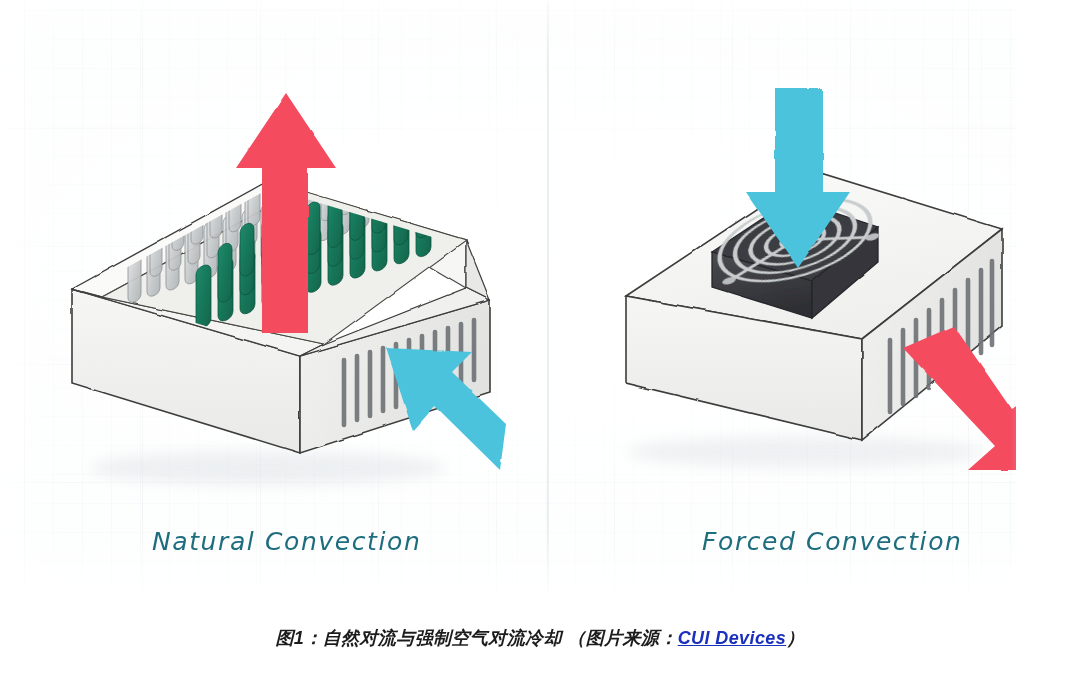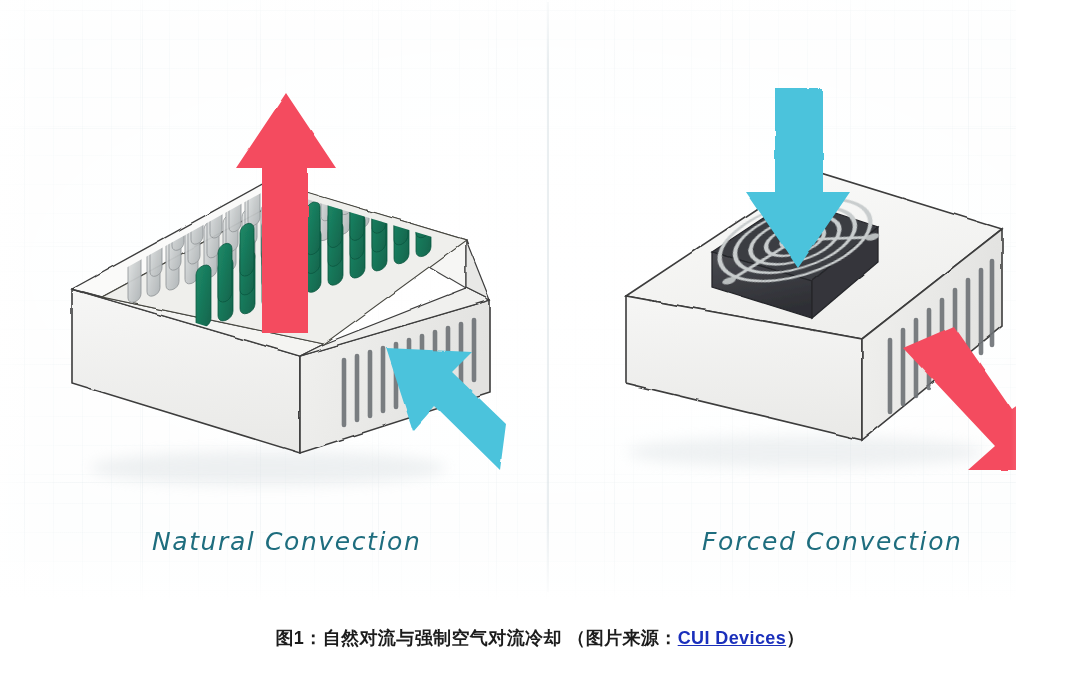--- a/index.html
+++ b/index.html
@@ -90,20 +90,21 @@
     height: 90px;
     background: #ffffff;
   }
   .caption-text {
     position: absolute;
     left: 0;
     top: 26px;
     width: 1080px;
     text-align: center;
     font-family: "Liberation Sans", "DejaVu Sans", sans-serif;
+    font-style: italic;
     font-weight: bold;
     font-size: 18px;
     color: #1c1c1c;
     letter-spacing: 0.4px;
     white-space: nowrap;
   }
   .caption-text .seg { display: inline; }
   .caption-link {
     color: #1a2fbb;
     text-decoration: underline;

